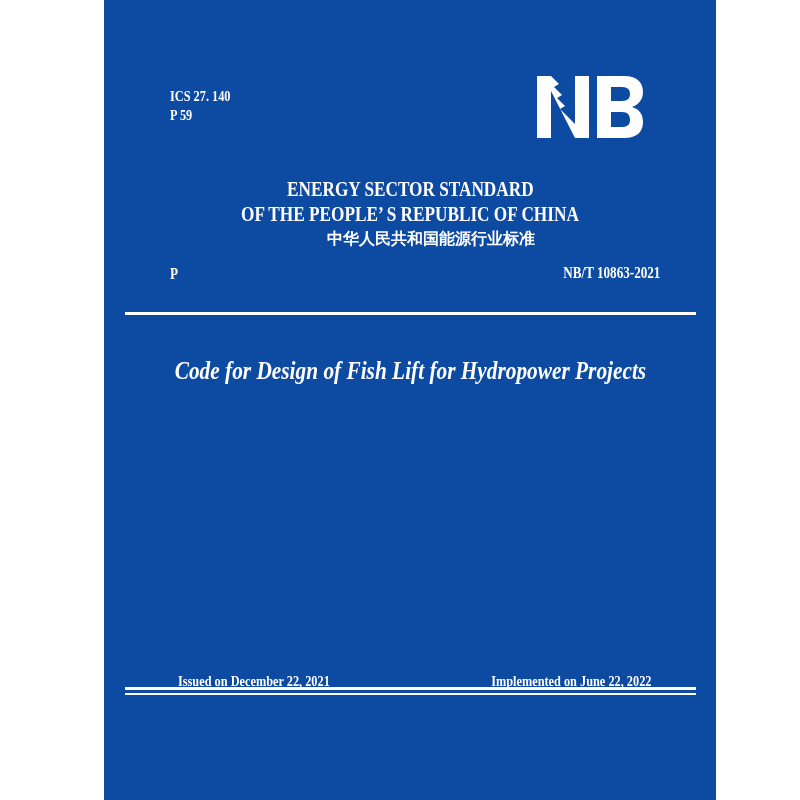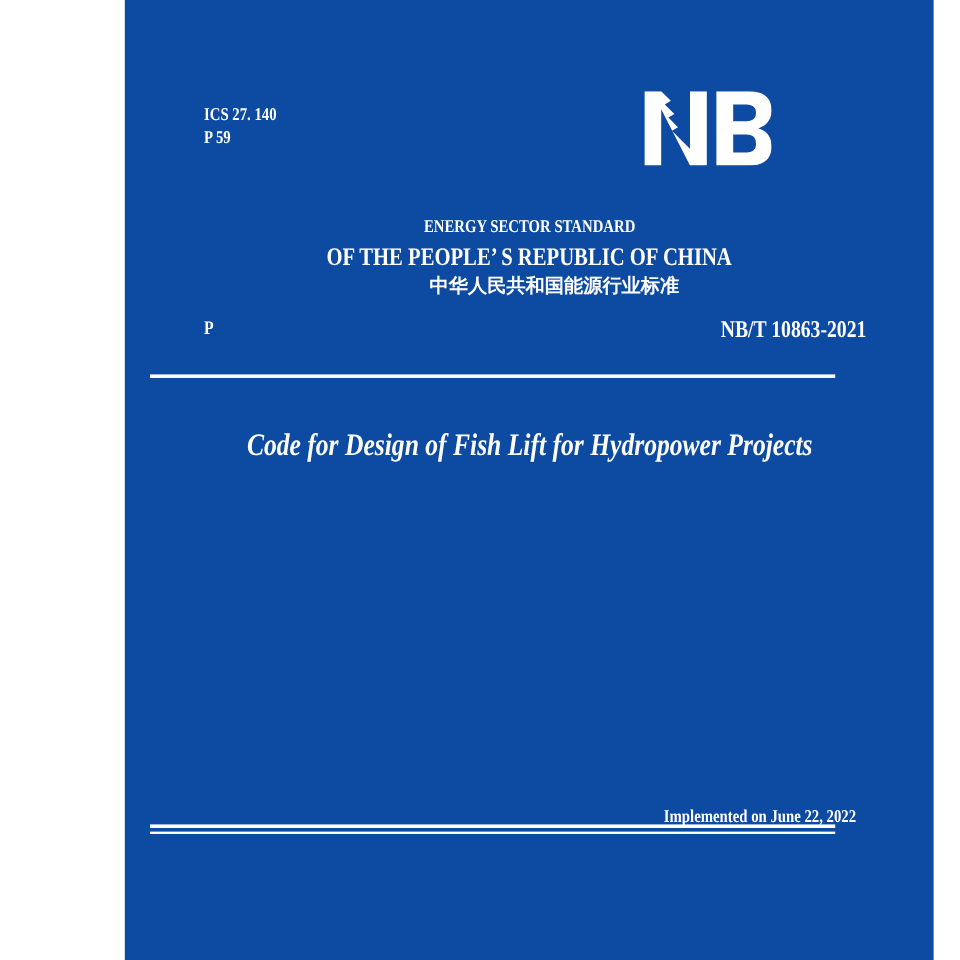--- a/index.html
+++ b/index.html
@@ -1,21 +1,21 @@
 <!DOCTYPE html>
 <html><head>
 <meta charset="utf-8">
 <style>
   html,body{margin:0;padding:0;}
   .stage{
     position:relative;width:800px;height:800px;background:#ffffff;overflow:hidden;
     font-family:"Liberation Serif","DejaVu Serif",serif;
   }
   .cover{
-    position:absolute;left:104px;top:0;width:674px;height:800px;
+    position:absolute;left:104px;top:0;width:612px;height:800px;
     background:#0d4aa1;color:#ffffff;
   }
   .cover *{color:#ffffff;}
   .abs{position:absolute;}
   .b{font-weight:bold;}
   
   .cx{display:inline-block;transform:scaleX(0.82);transform-origin:center center;white-space:nowrap;}
   .cx-l{transform-origin:left center;}
   .cx-r{transform-origin:right center;}
   .center{left:0;right:0;text-align:center;}
@@ -36,43 +36,46 @@
     <div class="abs b" style="left:66px;top:87px;font-size:15px;line-height:18.5px;">
       <div><span class="cx cx-l">ICS 27. 140</span></div>
       <div><span class="cx cx-l">P 59</span></div>
     </div>
 
     <svg class="abs nb-svg" style="left:433px;top:76px;" width="106" height="62" viewBox="0 0 106 62" role="img" aria-label="NB">
       <path fill="#ffffff" d="M0 0 H14 L22 8 L17 11 L25 19 L20 22 L28 30 L23 33 L31 41 L38 48 V0 H52 V62 H38 L14 15 V62 H0 Z"></path>
       <path fill="#ffffff" fill-rule="evenodd" d="M60 0 H87 C101 0 106 7 106 16 C106 24 101 29 95 31 C102 33 106 38 106 46 C106 55 101 62 87 62 H60 Z M74 11 H85 C91 11 93 14 93 18 C93 22 91 25 85 25 H74 Z M74 36 H85 C91 36 93 39 93 44 C93 48 91 51 85 51 H74 Z"></path>
     </svg>
 
-    <div class="abs center b" style="top:177px;font-size:15px;line-height:24px;">
+    <div class="abs center b" style="top:177px;font-size:21px;line-height:24px;">
       <span class="cx">ENERGY SECTOR STANDARD</span>
     </div>
     <div class="abs center b" style="top:202px;font-size:21px;line-height:24px;">
       <span class="cx">OF THE PEOPLE’ S REPUBLIC OF CHINA</span>
     </div>
     <div class="abs center b cn-sans" style="top:229px;font-size:16px;line-height:20px;margin-left:42px;">
       <span>中华人民共和国能源行业标准</span>
     </div>
 
     <div class="abs b" style="left:66px;top:265px;font-size:16px;">
       <span class="cx cx-l">P</span>
     </div>
-    <div class="abs b" style="right:56px;top:264px;font-size:20px;text-align:center;">
+    <div class="abs b" style="right:56px;top:264px;font-size:16px;text-align:center;">
       <span class="cx cx-r">NB/T 10863-2021</span>
     </div>
 
     <div class="abs rule" style="left:21px;top:312px;width:571px;height:3px;"></div>
 
     <div class="abs center b" style="top:356px;font-size:26px;line-height:30px;font-style:italic;">
       <span class="cx">Code for Design of Fish Lift for Hydropower Projects</span>
     </div>
 
+    <div class="abs b" style="left:74px;top:673px;font-size:15px;">
+      <span class="cx cx-l">Issued on December 22, 2021</span>
+    </div>
     <div class="abs b" style="right:65px;top:673px;font-size:15px;">
       <span class="cx cx-r">Implemented on June 22, 2022</span>
     </div>
 
     <div class="abs dbl-rule" style="left:21px;top:687px;width:571px;"></div>
 
 
   </div>
 </div>
 

